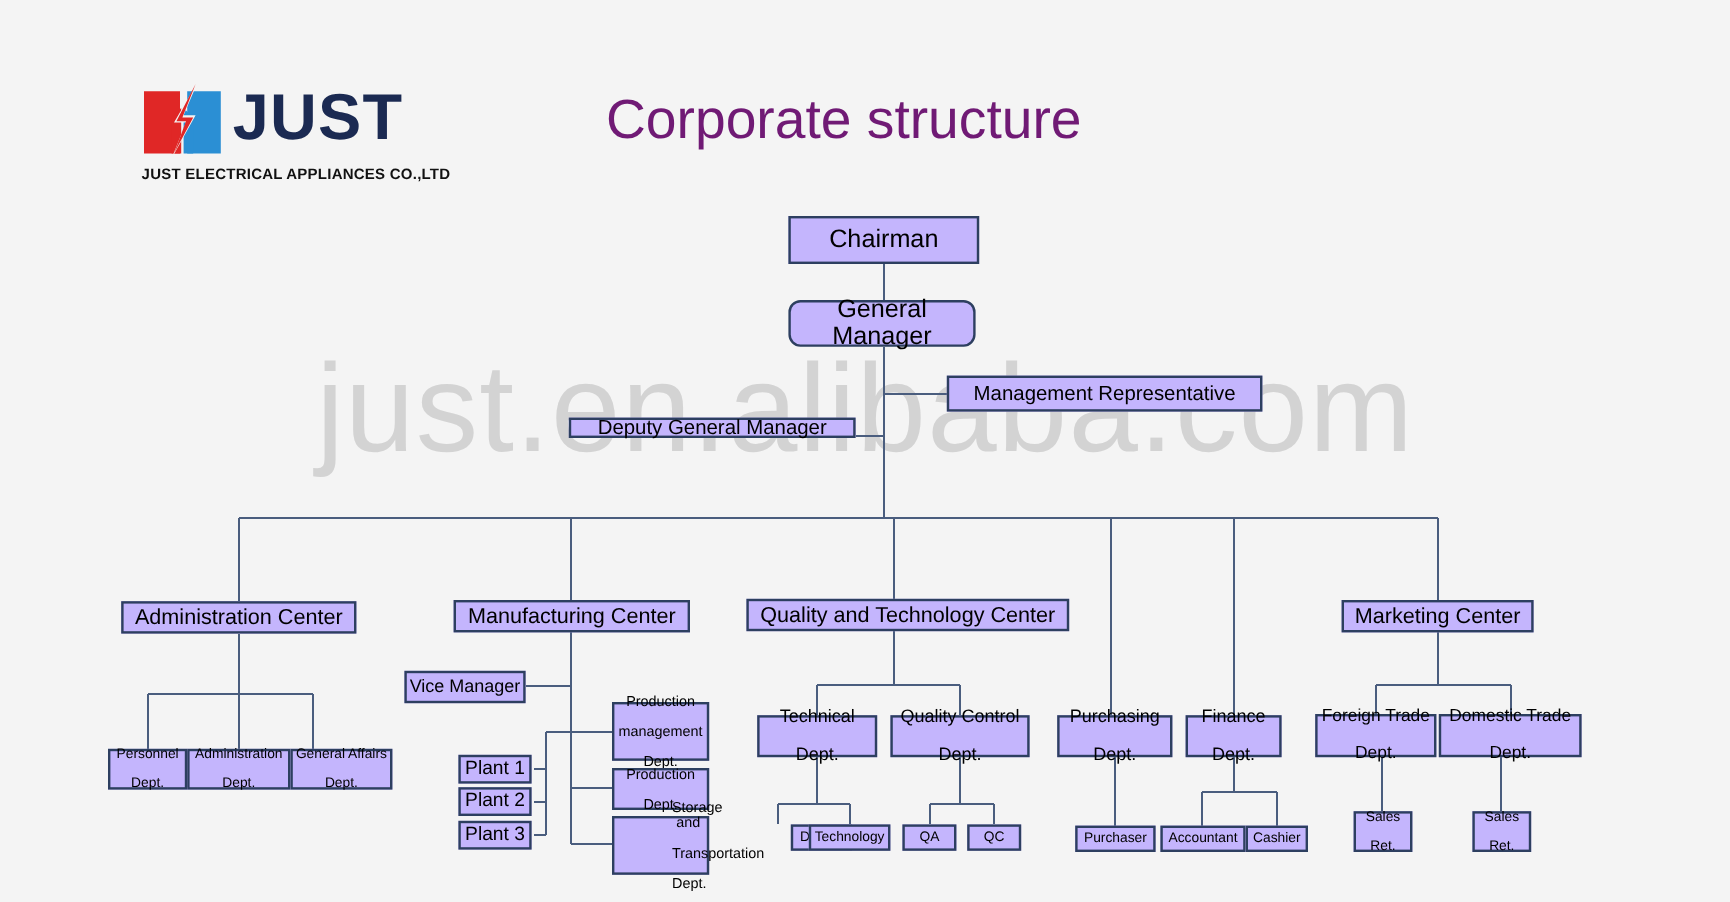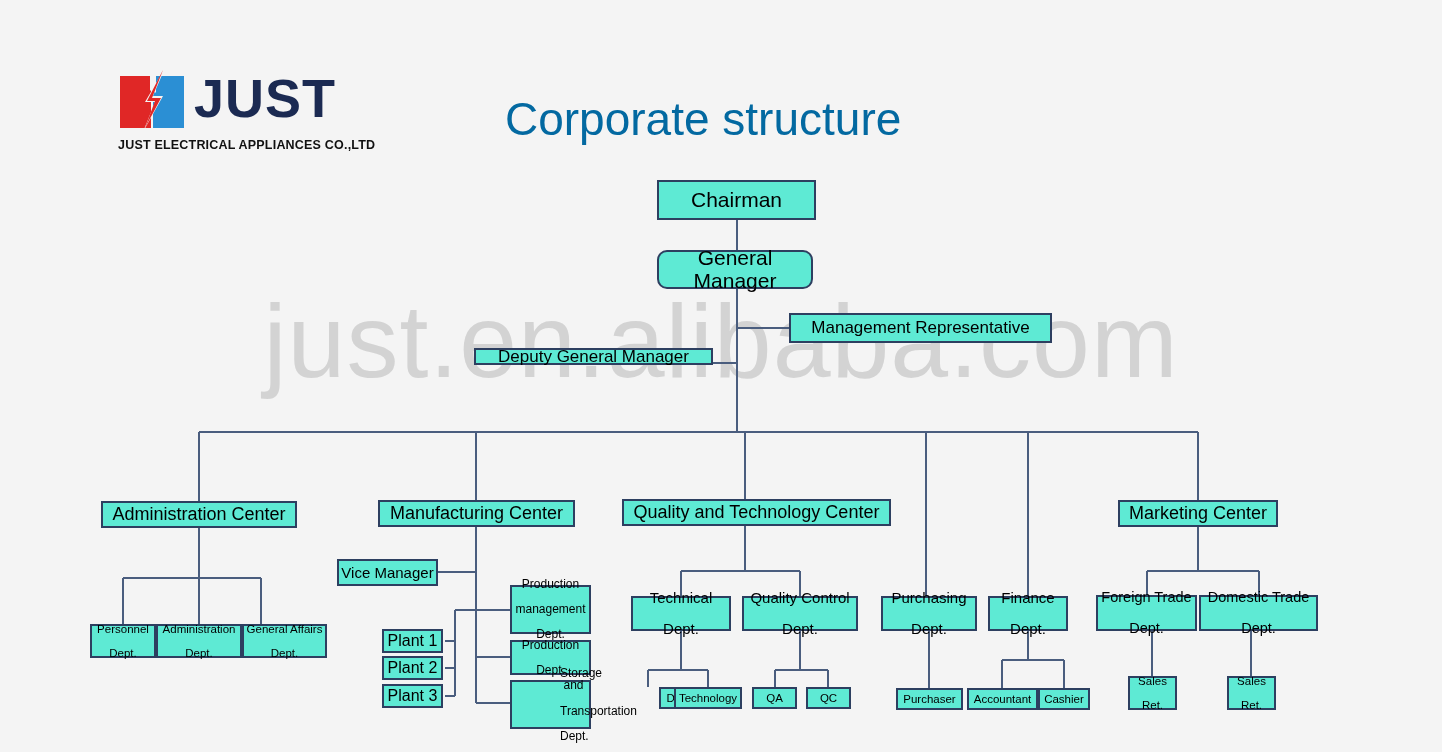--- a/index.html
+++ b/index.html
@@ -44,34 +44,34 @@
   }
   #logo-tagline {
     position: absolute; left: 0; top: 70px;
     font-size: 12.5px; font-weight: bold; letter-spacing: 0.2px;
     color: #111111; white-space: nowrap;
     font-family: "Liberation Sans", sans-serif;
   }
 
   
   #title {
-    position: absolute; left: 505px; top: 92px;
-    font-size: 46px; color: #0369a1;
+    position: absolute; left: 505px; top: 72px;
+    font-size: 46px; color: #701a75;
     font-family: "Liberation Sans", sans-serif;
     white-space: nowrap;
     z-index: 3;
   }
 
   
   #lines { position: absolute; left: 0; top: 0; width: 1442px; height: 752px; z-index: 2; }
 
   
   .node {
     position: absolute;
-    background: #5eead4;
+    background: #c4b5fd;
     border: 2px solid #2d3f60;
     color: #000000;
     display: flex;
     align-items: center;
     justify-content: center;
     text-align: center;
     line-height: 1.05;
     z-index: 4;
     padding: 0 2px;
     font-family: "Liberation Sans", sans-serif;

